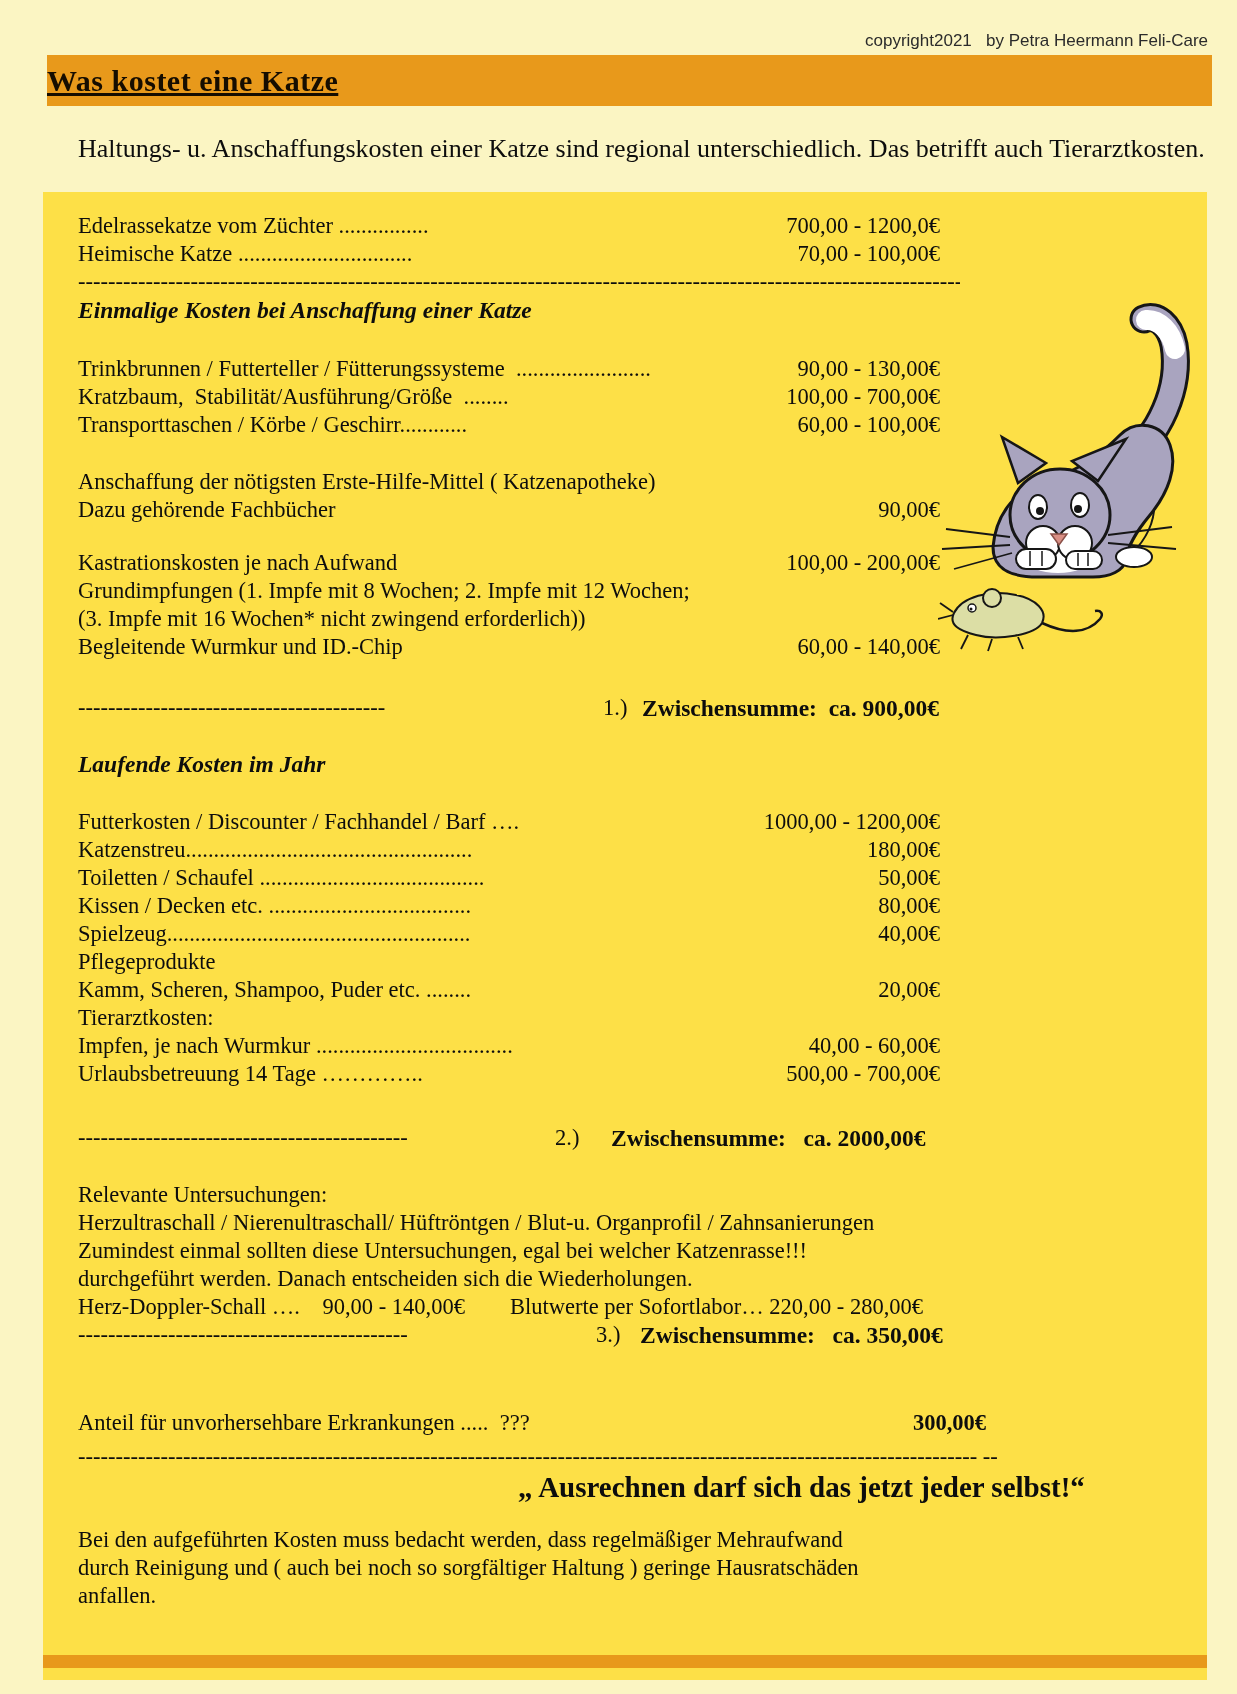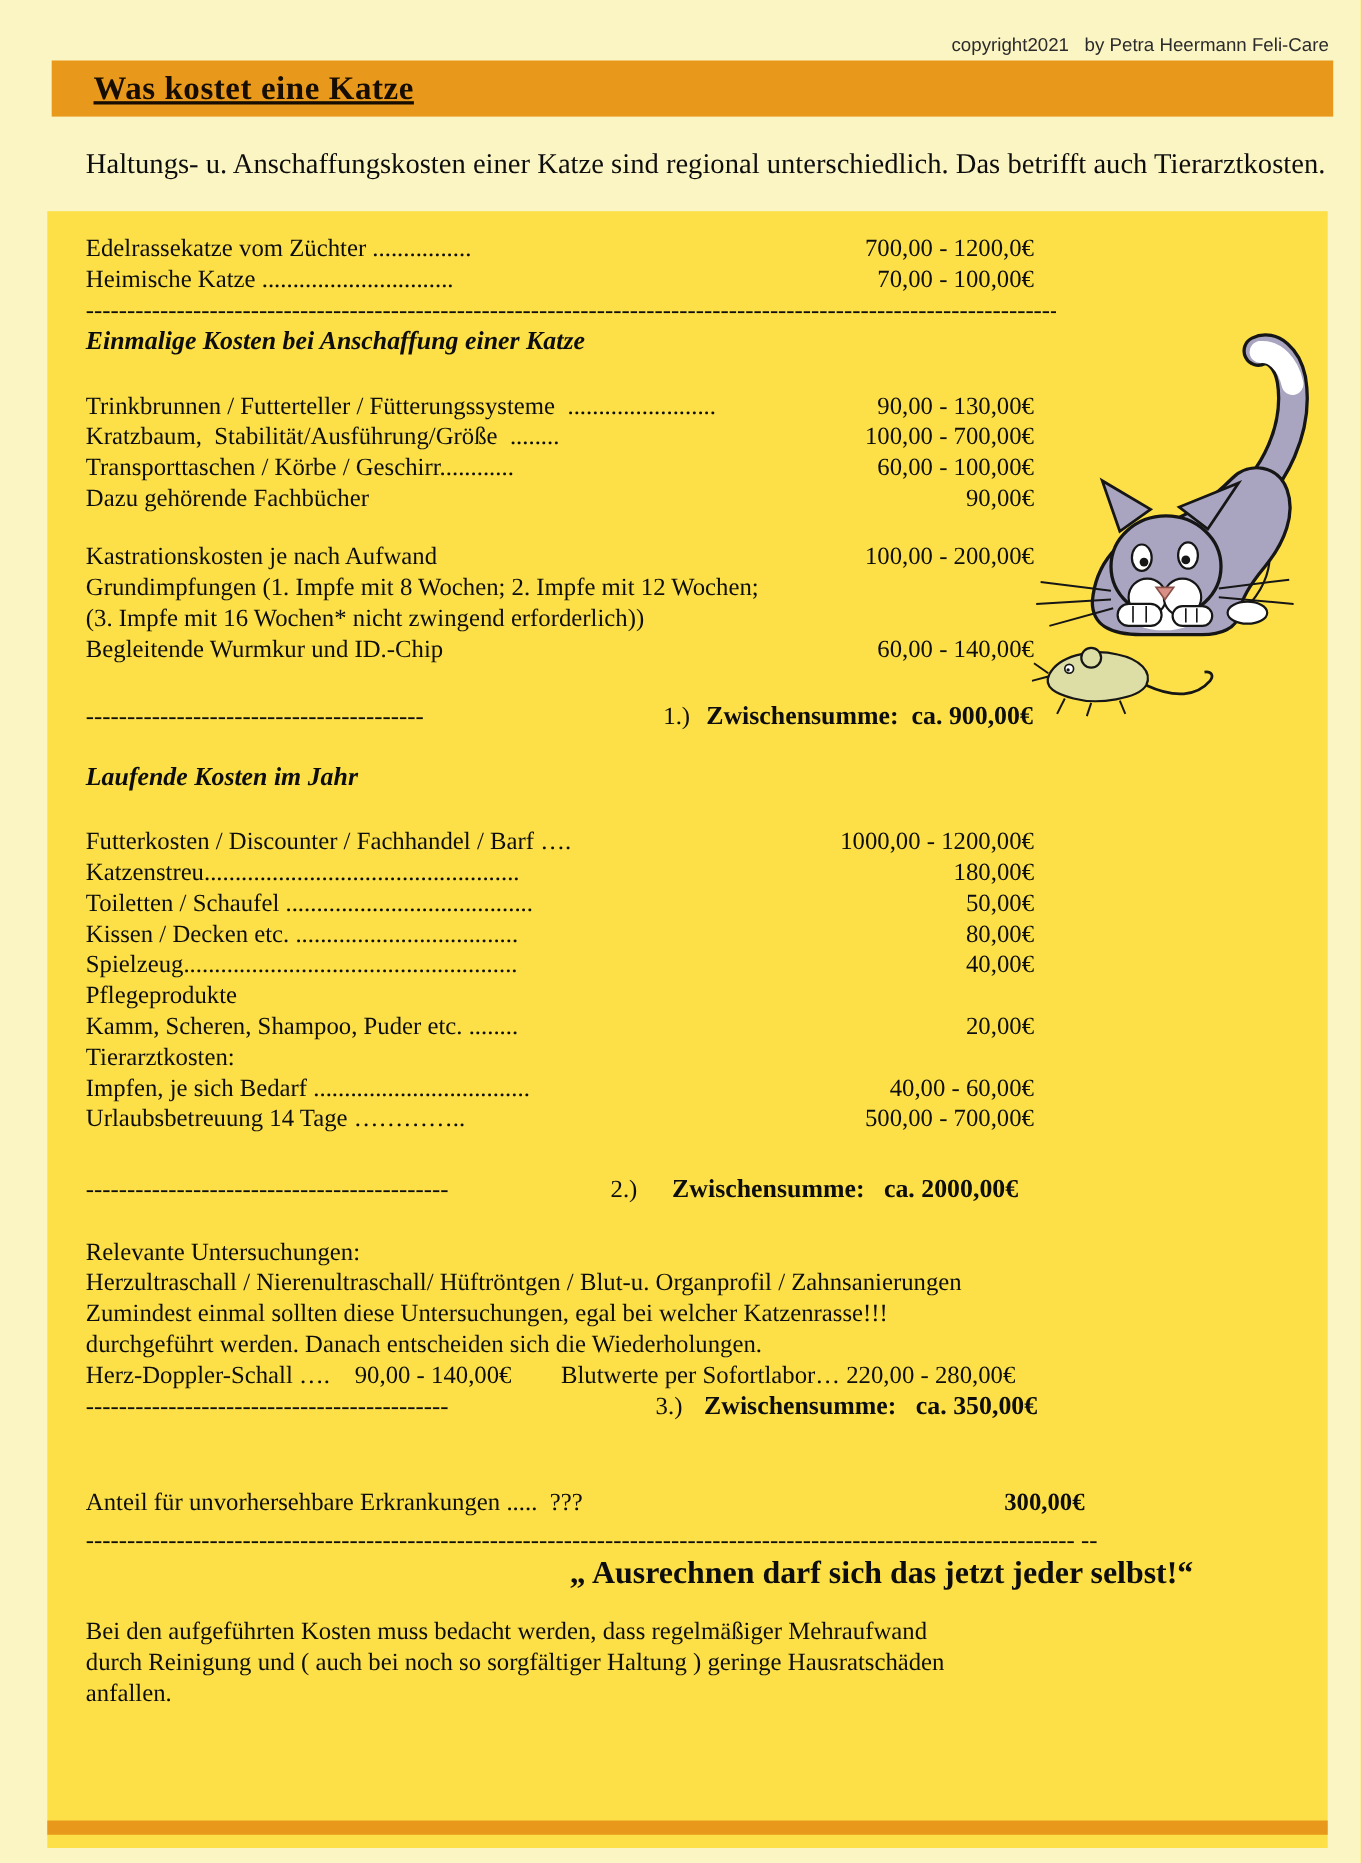--- a/index.html
+++ b/index.html
@@ -19,21 +19,21 @@
   .copyright{
     position:absolute;top:31px;right:29px;
     font-family:"Liberation Sans", sans-serif;
     font-size:17px;color:#2b2b2b;white-space:pre;
   }
   .title-band{
     position:absolute;left:47px;top:55px;width:1165px;height:51px;
     background:var(--accent);
   }
   .title{
-    margin:0;padding-left:38px;
+    margin:0;
     font-size:30px;font-weight:bold;text-decoration:underline;
     line-height:51px;color:#160d00;letter-spacing:.5px;
   }
   .intro{
     position:absolute;left:78px;top:134px;
     font-size:26px;white-space:pre;
   }
   .content-box{
     position:absolute;left:43px;top:192px;width:1164px;height:1488px;
     background:#fde047;
@@ -91,20 +91,21 @@
         <span class="price">90,00 - 130,00€</span>
       </div>
       <div class="row item">
         <span class="label">Kratzbaum,  Stabilität/Ausführung/Größe  ........</span>
         <span class="price">100,00 - 700,00€</span>
       </div>
       <div class="row item">
         <span class="label">Transporttaschen / Körbe / Geschirr............</span>
         <span class="price">60,00 - 100,00€</span>
       </div>
+      <div class="row text" style="margin-top: 29px;">Anschaffung der nötigsten Erste-Hilfe-Mittel ( Katzenapotheke)</div>
       <div class="row item">
         <span class="label">Dazu gehörende Fachbücher</span>
         <span class="price">90,00€</span>
       </div>
       <div class="row item" style="margin-top: 25px;">
         <span class="label">Kastrationskosten je nach Aufwand</span>
         <span class="price">100,00 - 200,00€</span>
       </div>
       <div class="row text">Grundimpfungen (1. Impfe mit 8 Wochen; 2. Impfe mit 12 Wochen;</div>
       <div class="row text">(3. Impfe mit 16 Wochen* nicht zwingend erforderlich))</div>
@@ -134,21 +135,21 @@
         <span class="label">Spielzeug......................................................</span>
         <span class="price">40,00€</span>
       </div>
       <div class="row text">Pflegeprodukte</div>
       <div class="row item">
         <span class="label">Kamm, Scheren, Shampoo, Puder etc. ........</span>
         <span class="price">20,00€</span>
       </div>
       <div class="row text">Tierarztkosten:</div>
       <div class="row item">
-        <span class="label">Impfen, je sich Bedarf ...................................</span>
+        <span class="label">Impfen, je nach Wurmkur ...................................</span>
         <span class="price">40,00 - 60,00€</span>
       </div>
       <div class="row item">
         <span class="label">Urlaubsbetreuung 14 Tage …………..</span>
         <span class="price">500,00 - 700,00€</span>
       </div>
       <div class="row subtotal" style="margin-top: 36px;"><span class="dash">--------------------------------------------</span><span class="num" style="left: 477px;">2.)</span><span class="stext" style="left: 533px;">Zwischensumme:   ca. 2000,00€</span></div>
       <div class="row text" style="margin-top: 29px;">Relevante Untersuchungen:</div>
       <div class="row text">Herzultraschall / Nierenultraschall/ Hüftröntgen / Blut-u. Organprofil / Zahnsanierungen</div>
       <div class="row text">Zumindest einmal sollten diese Untersuchungen, egal bei welcher Katzenrasse!!!</div>

